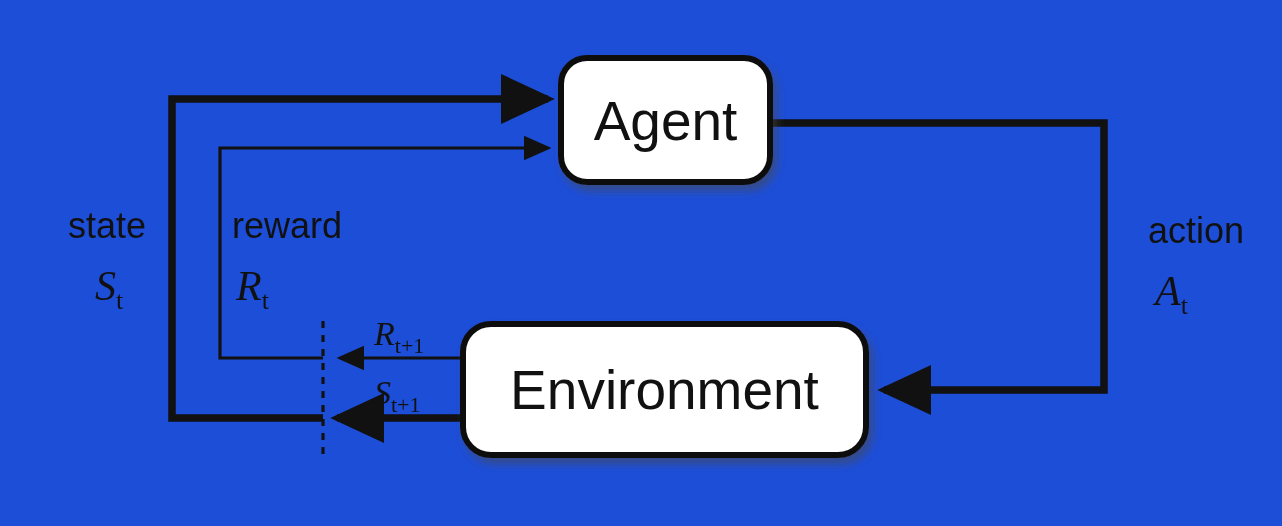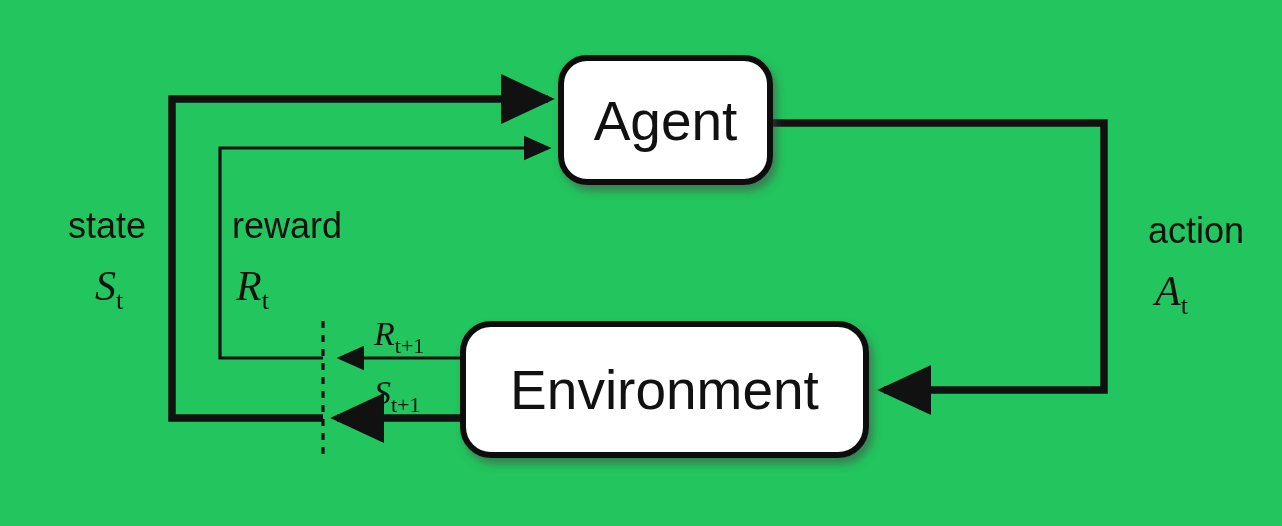--- a/index.html
+++ b/index.html
@@ -10,21 +10,21 @@
   body {
     width: 1282px;
     height: 526px;
     overflow: hidden;
     font-family: "Liberation Sans", sans-serif;
   }
   #diagram-root {
     position: relative;
     width: 1282px;
     height: 526px;
-    background: #22c55e;
+    background: #1d4ed8;
   }
   svg.canvas {
     position: absolute;
     top: 0;
     left: 0;
     width: 1282px;
     height: 526px;
     display: block;
   }
   .node-label {

